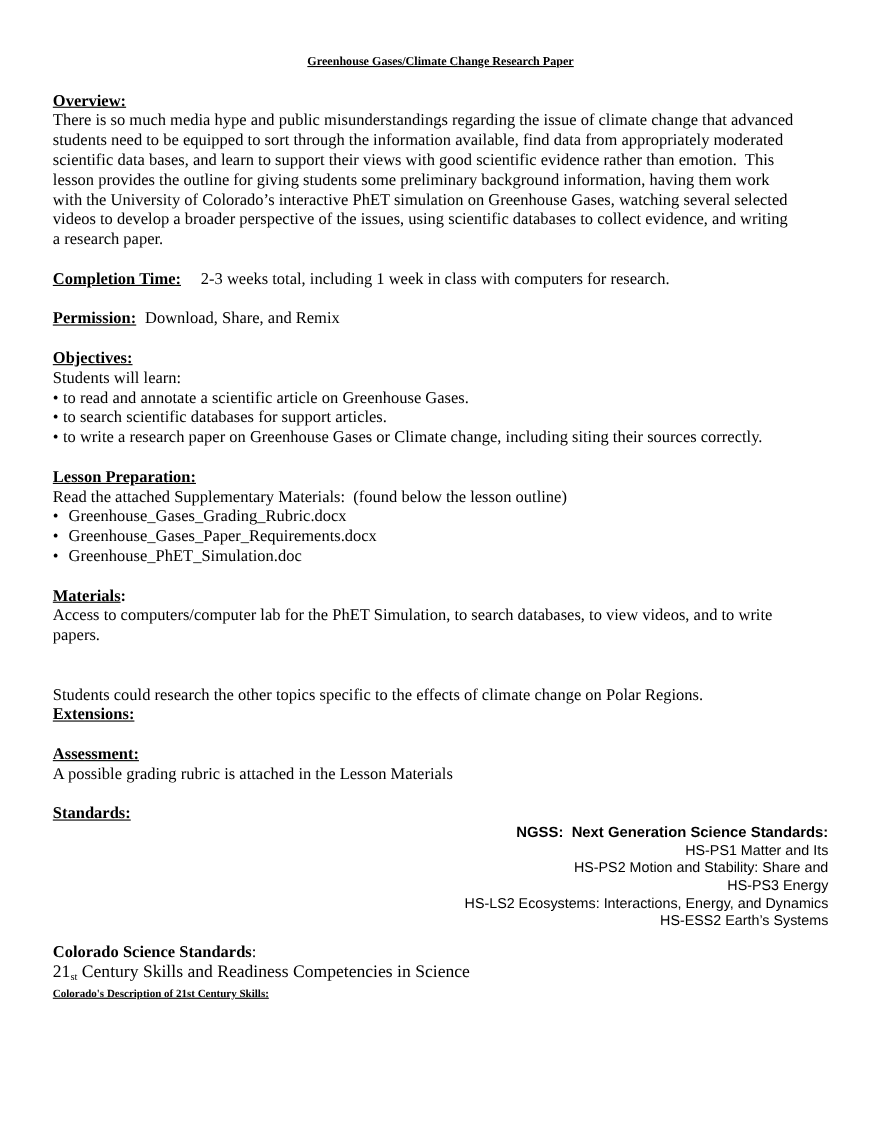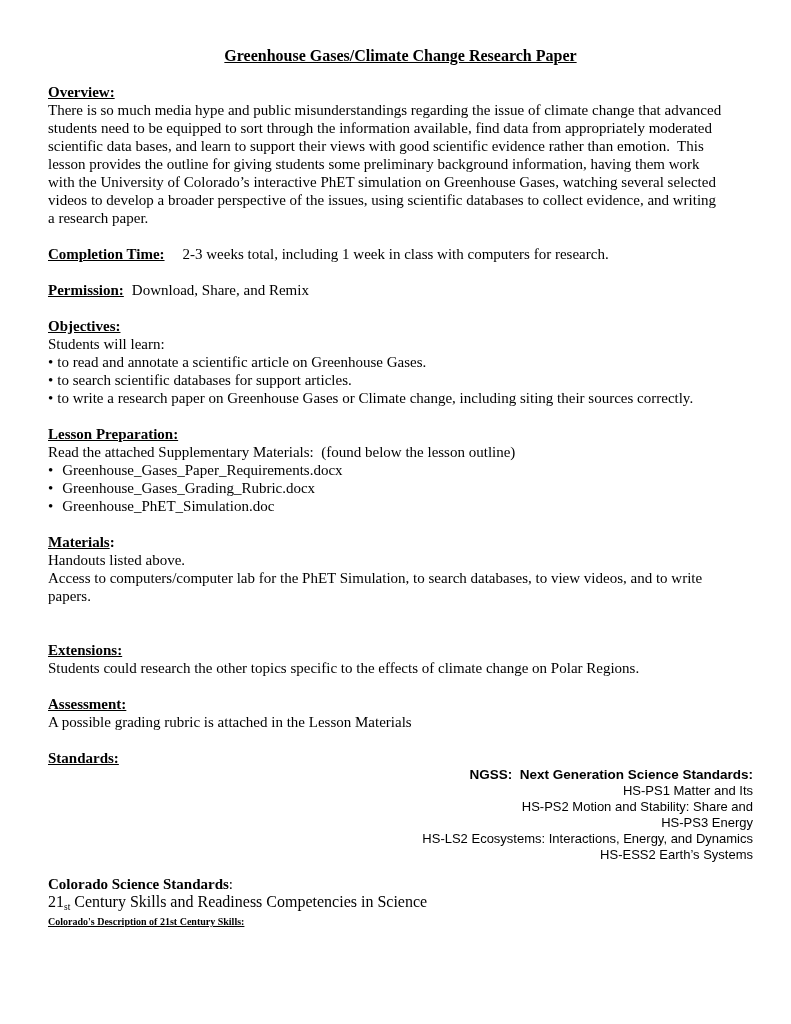--- a/index.html
+++ b/index.html
@@ -2,21 +2,21 @@
 <html><head>
 <meta charset="utf-8">
 <style>
   html, body { margin: 0; padding: 0; background: #ffffff; }
   body {
     width: 791px; height: 1024px; overflow: hidden;
     font-family: "Liberation Serif", serif; color: #000;
   }
   .page { padding: 47px 38px 0 48px; }
   .title {
-    font-size: 16px; line-height: 18px; font-weight: bold;
+    font-size: 11px; line-height: 18px; font-weight: bold;
     text-decoration: underline; text-align: center; white-space: pre;
   }
   .sec { margin-top: 18px; }
   .line { font-size: 15px; line-height: 18px; white-space: pre; }
   .h { font-weight: bold; text-decoration: underline; }
   .b { font-weight: bold; }
   .tab18 { padding-left: 18px; }
   .gap8 { padding-left: 8px; }
   .bullet { }
   .bt-obj { padding-left: 4px; }
@@ -63,35 +63,34 @@
     <div class="line"><span class="h">Objectives:</span></div>
     <div class="line">Students will learn:</div>
     <div class="line"><span class="bullet">•</span><span class="bt-obj">to read and annotate a scientific article on Greenhouse Gases.</span></div>
     <div class="line"><span class="bullet">•</span><span class="bt-obj">to search scientific databases for support articles.</span></div>
     <div class="line"><span class="bullet">•</span><span class="bt-obj">to write a research paper on Greenhouse Gases or Climate change, including siting their sources correctly.</span></div>
   </section>
 
   <section class="sec">
     <div class="line"><span class="h">Lesson Preparation:</span></div>
     <div class="line">Read the attached Supplementary Materials:  (found below the lesson outline)</div>
+    <div class="line"><span class="bullet">•</span><span class="bt-prep">Greenhouse_Gases_Grading_Rubric.docx</span></div>
     <div class="line"><span class="bullet">•</span><span class="bt-prep">Greenhouse_Gases_Paper_Requirements.docx</span></div>
-    <div class="line"><span class="bullet">•</span><span class="bt-prep">Greenhouse_Gases_Grading_Rubric.docx</span></div>
     <div class="line"><span class="bullet">•</span><span class="bt-prep">Greenhouse_PhET_Simulation.doc</span></div>
   </section>
 
   <section class="sec">
     <div class="line"><span class="h">Materials</span><span class="b">:</span></div>
-    <div class="line">Handouts listed above.</div>
     <div class="line">Access to computers/computer lab for the PhET Simulation, to search databases, to view videos, and to write</div>
     <div class="line">papers.</div>
   </section>
 
   <section class="sec sec-extensions">
+    <div class="line">Students could research the other topics specific to the effects of climate change on Polar Regions.</div>
     <div class="line"><span class="h">Extensions:</span></div>
-    <div class="line">Students could research the other topics specific to the effects of climate change on Polar Regions.</div>
   </section>
 
   <section class="sec">
     <div class="line"><span class="h">Assessment:</span></div>
     <div class="line">A possible grading rubric is attached in the Lesson Materials</div>
   </section>
 
   <section class="sec">
     <div class="line"><span class="h">Standards:</span></div>
     <div class="ngss-line ngss-bold">NGSS:  Next Generation Science Standards:</div>

